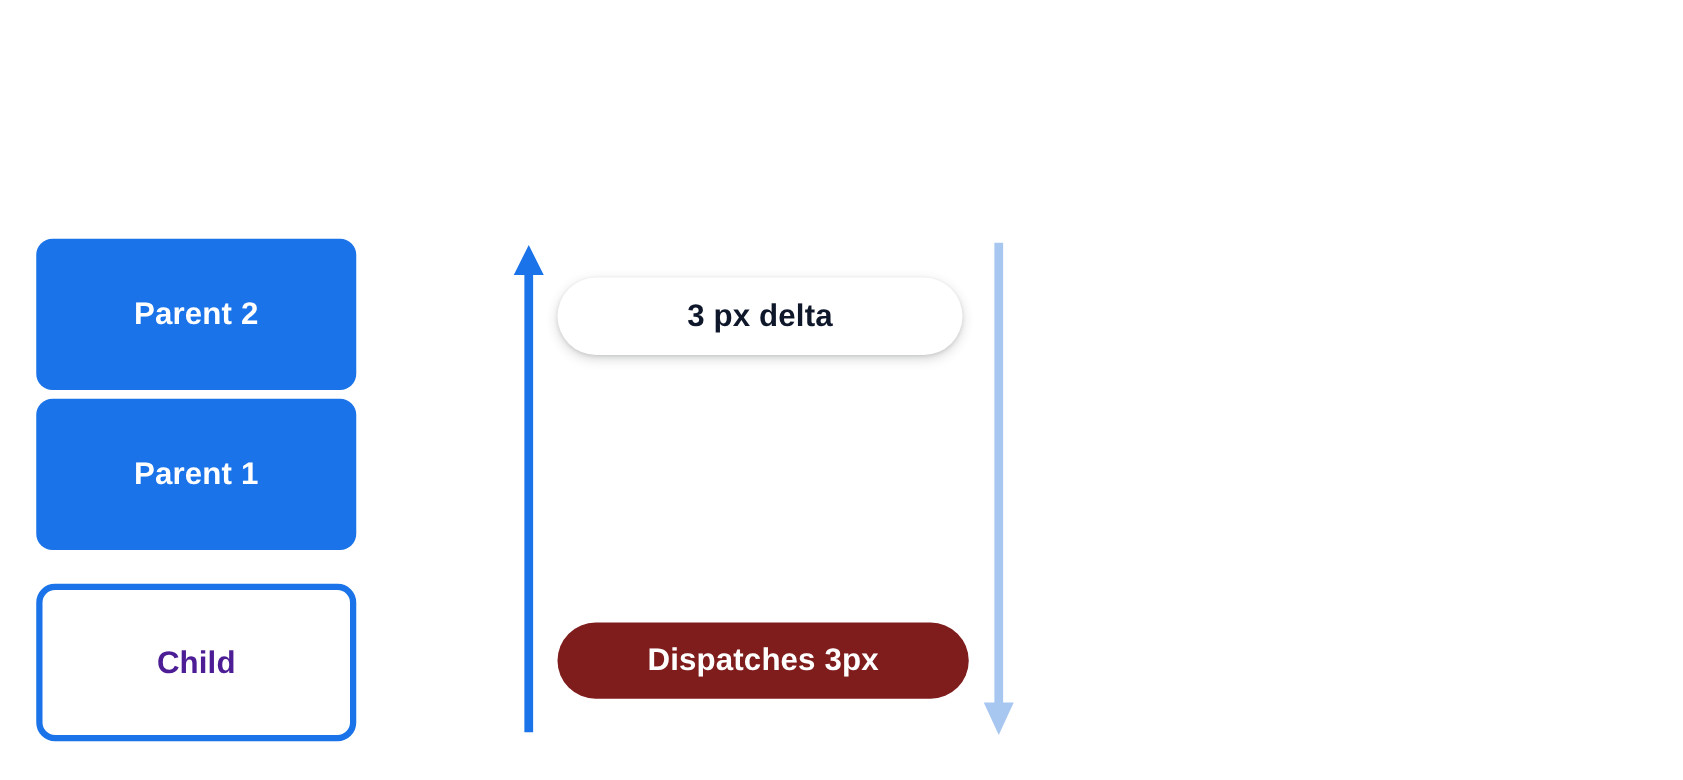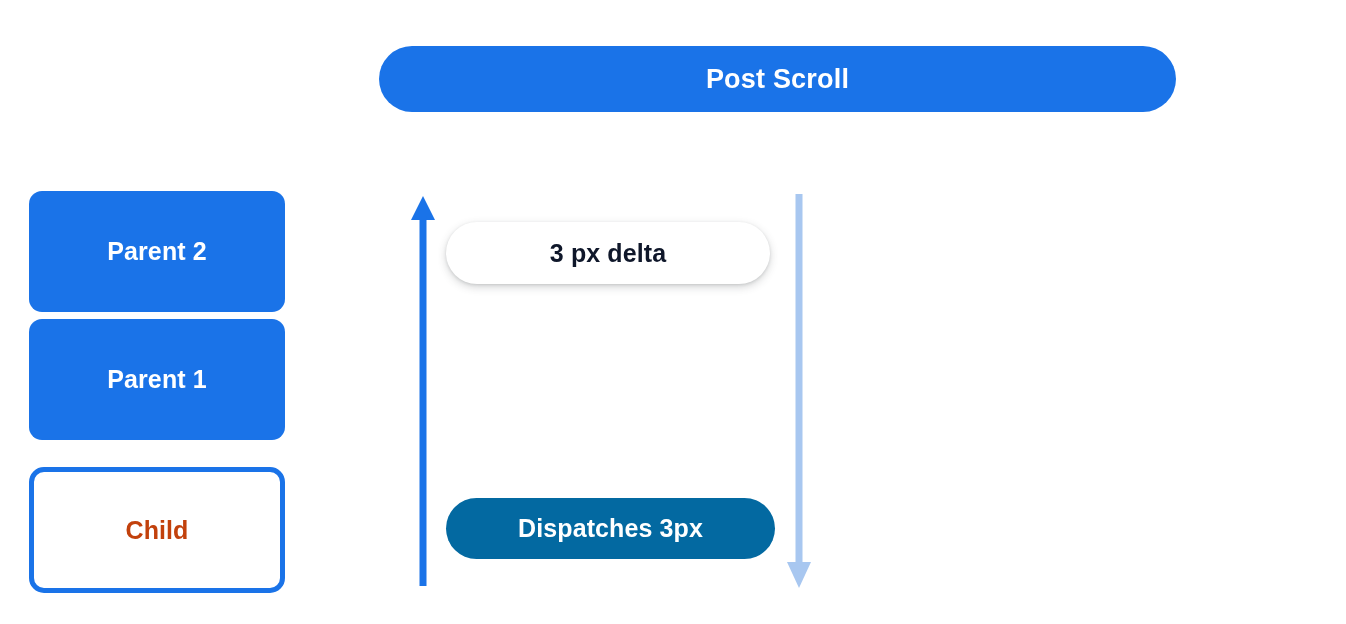--- a/index.html
+++ b/index.html
@@ -62,21 +62,21 @@
   }
   .node-box.filled .label {
     color: #ffffff;
   }
   .node-box.outlined {
     background: #ffffff;
     border: 5px solid #1a73e8;
     border-radius: 15px;
   }
   .node-box.outlined .label {
-    color: #c2410c;
+    color: #4c1d95;
   }
 
   #box-parent2 { top: 191px; height: 121px; }
   #box-parent1 { top: 319px; height: 121px; }
   #box-child   { top: 467px; height: 126px; }
 
   
   .arrow-up-strong {
     position: absolute;
     left: 409px;
@@ -114,33 +114,30 @@
     border-radius: 31px;
     box-shadow: 0 3px 9px rgba(60,64,67,0.22), 0 1px 3px rgba(60,64,67,0.14);
   }
   #pill-delta .label { color: #0f172a; }
 
   #pill-dispatch {
     left: 446px;
     top: 498px;
     width: 329px;
     height: 61px;
-    background: #0369a1;
+    background: #7f1d1d;
     border-radius: 31px;
   }
   #pill-dispatch .label { color: #ffffff; }
 </style>
 </head>
 <body>
 
 <div id="stage">
 
-  <div class="title-pill">
-    <span class="label">Post Scroll</span>
-  </div>
 
   <div id="box-parent2" class="node-box filled">
     <span class="label">Parent 2</span>
   </div>
 
   <div id="box-parent1" class="node-box filled">
     <span class="label">Parent 1</span>
   </div>
 
   <div id="box-child" class="node-box outlined">

